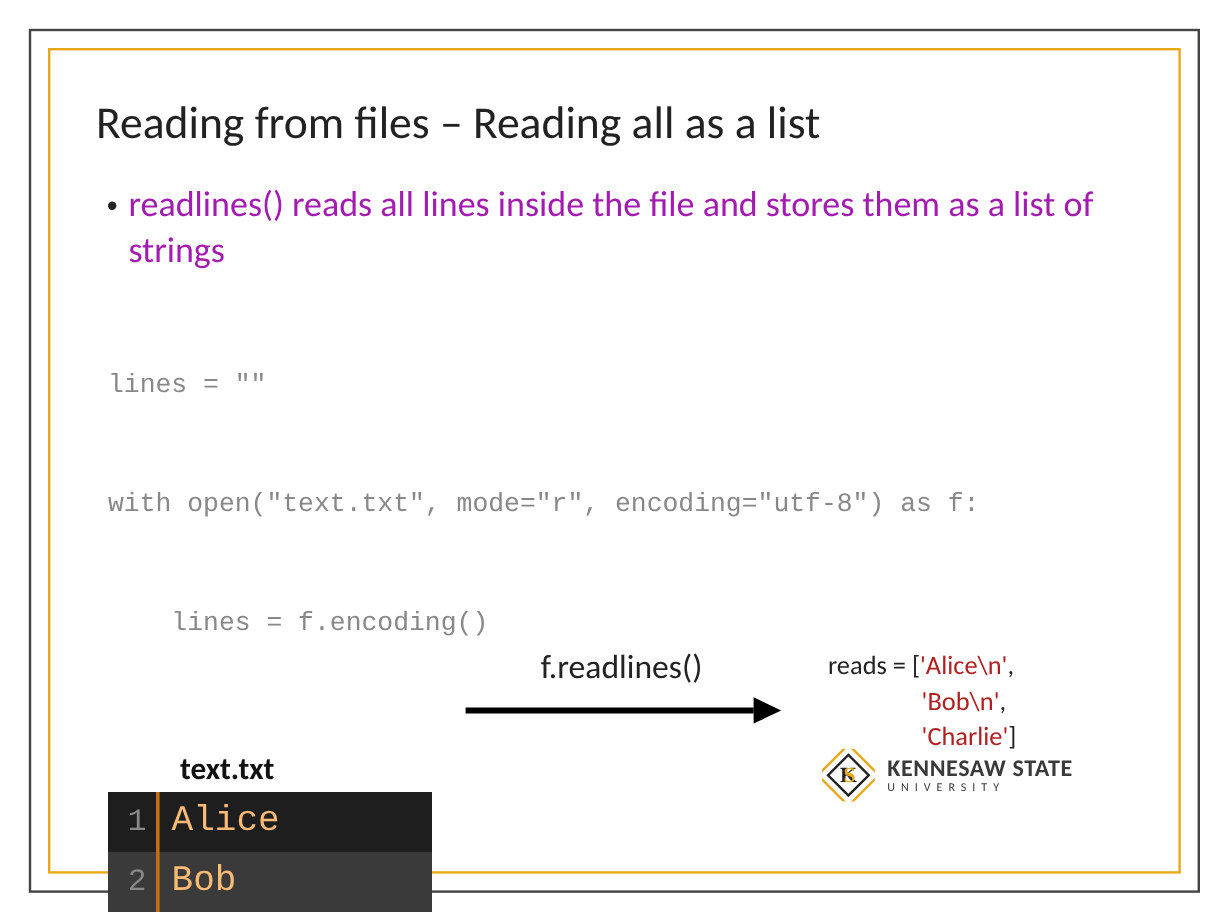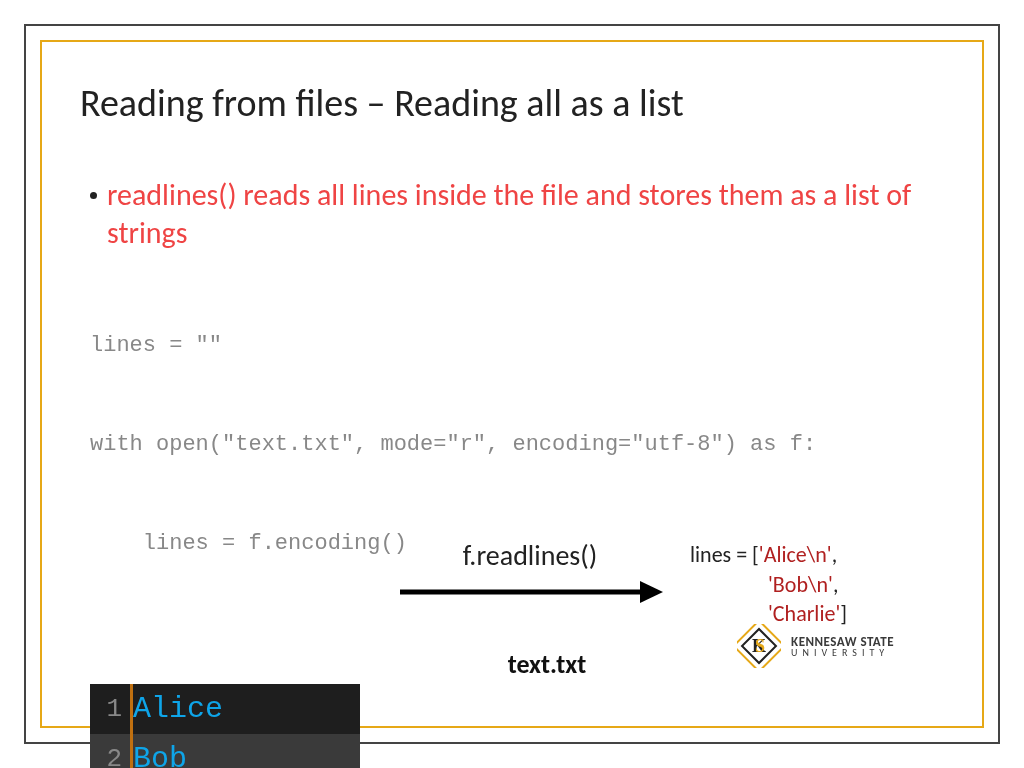--- a/index.html
+++ b/index.html
@@ -31,56 +31,55 @@
   .content {
     position: absolute;
     top: 60px;
     left: 80px;
     right: 80px;
     bottom: 60px;
   }
   .title {
     font-size: 38px;
     color: #222;
-    margin: 20px 0 50px 0;
+    margin: 20px 0 26px 0;
     font-weight: 400;
   }
   .bullet-row {
     display: flex;
     align-items: flex-start;
     margin: 0 0 12px 10px;
   }
   .bullet-dot {
     width: 7px;
     height: 7px;
     background: #222;
     border-radius: 50%;
     margin-top: 16px;
     margin-right: 10px;
     flex: 0 0 auto;
   }
   .bullet-text {
     font-size: 30px;
-    color: #ef4444;
+    color: #a21caf;
     line-height: 1.25;
   }
   .code {
     font-family: "Courier New", monospace;
     font-size: 22px;
     color: #888;
     margin: 6px 0 0 10px;
     line-height: 1.5;
     white-space: pre;
   }
   .filelabel {
     font-size: 26px;
     font-weight: 700;
     color: #111;
     margin: 22px 0 4px 70px;
-    text-align: center;
   }
   .editor {
     margin-left: 10px;
     width: 270px;
     background: #1e1e1e;
     font-family: "Consolas", "Courier New", monospace;
     font-size: 30px;
   }
   .editor-row {
     display: flex;
@@ -94,26 +93,26 @@
     padding-right: 8px;
     color: #888;
     font-size: 26px;
   }
   .gutter-bar {
     width: 3px;
     align-self: stretch;
     background: #c07010;
   }
   .line-text {
-    color: #0ea5e9;
-    padding-left: 0;
+    color: #fdba74;
+    padding-left: 10px;
   }
   .arrow-zone {
     position: absolute;
-    left: 300px;
+    left: 288px;
     top: 478px;
     width: 300px;
   }
   .arrow-label {
     font-size: 28px;
     color: #222;
     text-align: center;
     margin-bottom: 4px;
   }
   .arrow-svg {
@@ -135,21 +134,21 @@
     right: 50px;
     bottom: 40px;
     display: flex;
     align-items: center;
     gap: 10px;
   }
   .logo-text {
     line-height: 1;
     color: #3a3a3a;
   }
-  .logo-text .l1 { font-size: 13px; font-weight: 700; letter-spacing: 0.5px; }
+  .logo-text .l1 { font-size: 20px; font-weight: 700; letter-spacing: 0.5px; }
   .logo-text .l2 { font-size: 10px; letter-spacing: 5px; font-weight: 300; }
 </style>
 </head>
 <body>
 
 <div class="outer-border"></div>
 <div class="inner-border"></div>
 
 <div class="content">
 
@@ -185,21 +184,21 @@
   <div class="arrow-zone">
     <div class="arrow-label">f.readlines()</div>
     <svg class="arrow-svg" width="270" height="30" viewBox="0 0 270 30">
       <line x1="5" y1="15" x2="245" y2="15" stroke="#000" stroke-width="5"></line>
       <polygon points="245,4 268,15 245,26" fill="#000"></polygon>
     </svg>
   </div>
 
   <div class="result">
     <div>
-      <span>lines = [</span><span class="str">'Alice\n'</span><span>,</span>
+      <span>reads = [</span><span class="str">'Alice\n'</span><span>,</span>
     </div>
     <div style="padding-left:78px">
       <span class="str">'Bob\n'</span><span>,</span>
     </div>
     <div style="padding-left:78px">
       <span class="str">'Charlie'</span><span>]</span>
     </div>
   </div>
 
   <div class="logo">

